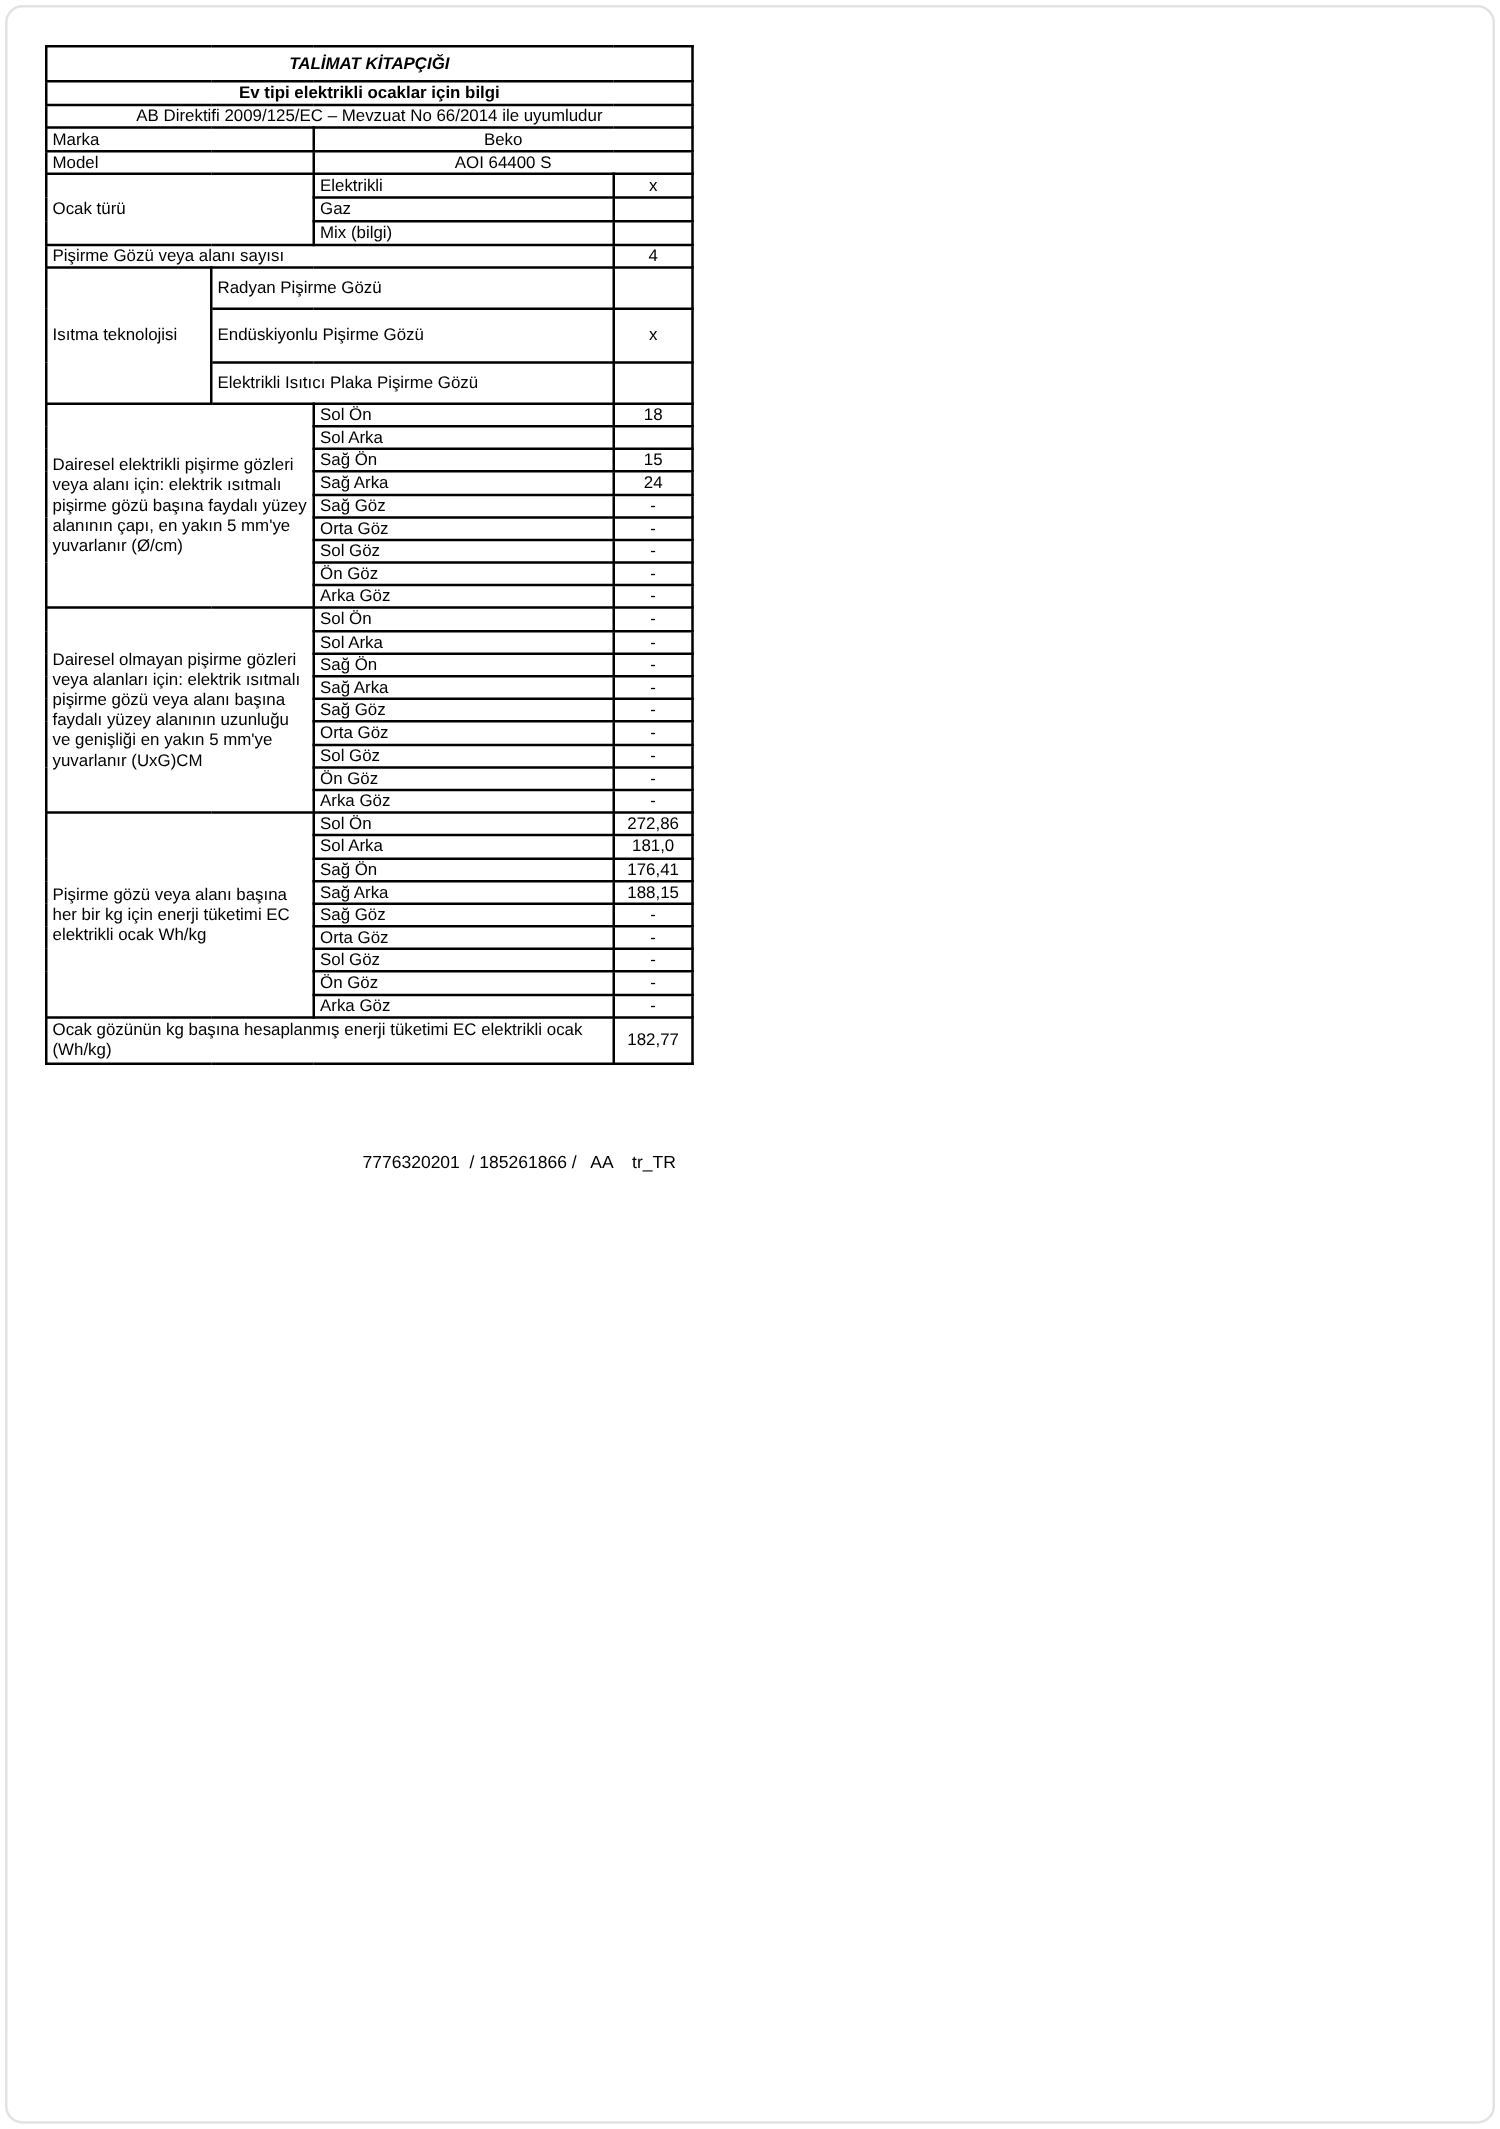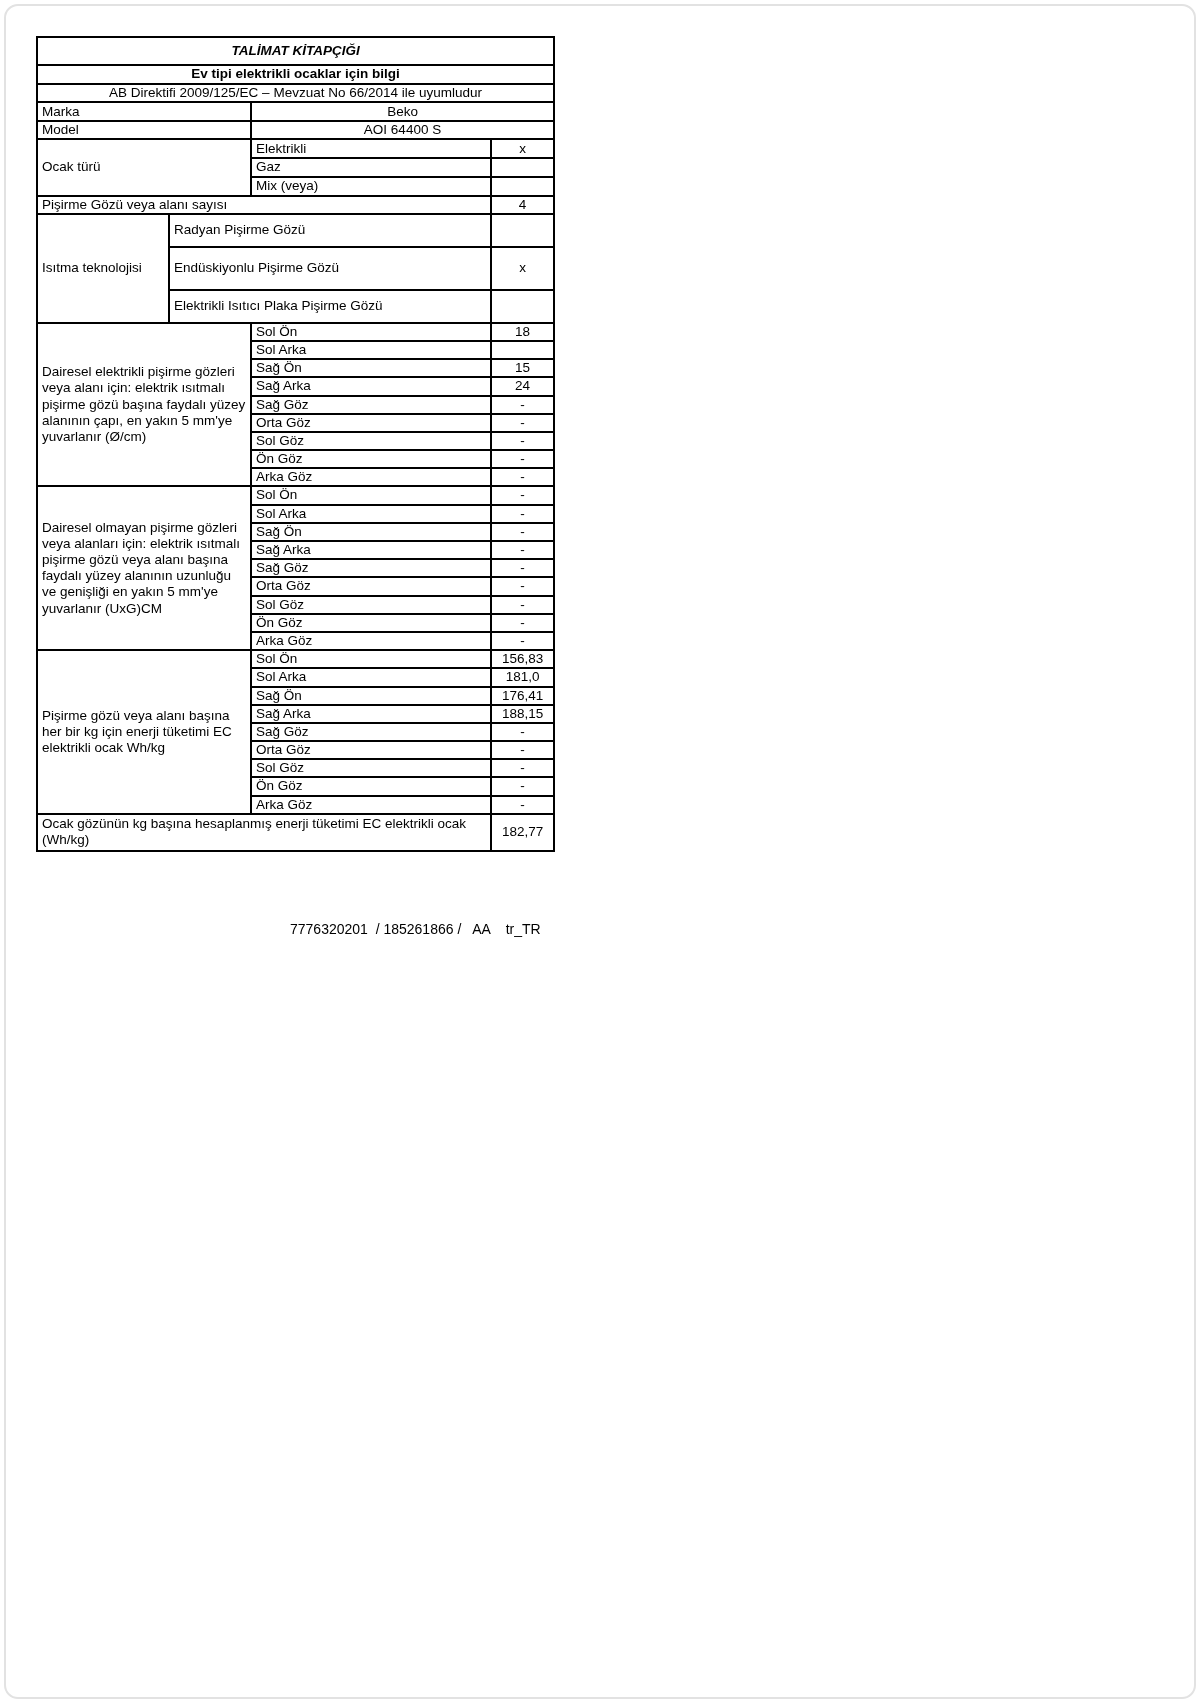--- a/index.html
+++ b/index.html
@@ -73,21 +73,21 @@
   <tr class="h17">
     <td colspan="2" rowspan="3">Ocak türü</td>
     <td>Elektrikli</td>
     <td class="c">x</td>
   </tr>
   <tr class="h16">
     <td>Gaz</td>
     <td class="c"></td>
   </tr>
   <tr class="h17">
-    <td>Mix (veya)</td>
+    <td>Mix (bilgi)</td>
     <td class="c"></td>
   </tr>
 
   <tr class="h16">
     <td colspan="3">Pişirme Gözü veya alanı sayısı</td>
     <td class="c">4</td>
   </tr>
 
   <tr class="h33">
     <td rowspan="3">Isıtma teknolojisi</td>
@@ -175,21 +175,21 @@
         <td class="c">-</td>
       </tr>
   <tr class="h18">
         <td>Arka Göz</td>
         <td class="c">-</td>
       </tr>
 
   <tr class="h18">
     <td colspan="2" rowspan="9" class="sec">Pişirme gözü veya alanı başına her bir kg için enerji tüketimi EC elektrikli ocak Wh/kg</td>
     <td>Sol Ön</td>
-    <td class="c">156,83</td>
+    <td class="c">272,86</td>
   </tr>
   <tr class="h18">
         <td>Sol Arka</td>
         <td class="c">181,0</td>
       </tr>
   <tr class="h18">
         <td>Sağ Ön</td>
         <td class="c">176,41</td>
       </tr>
   <tr class="h18">

